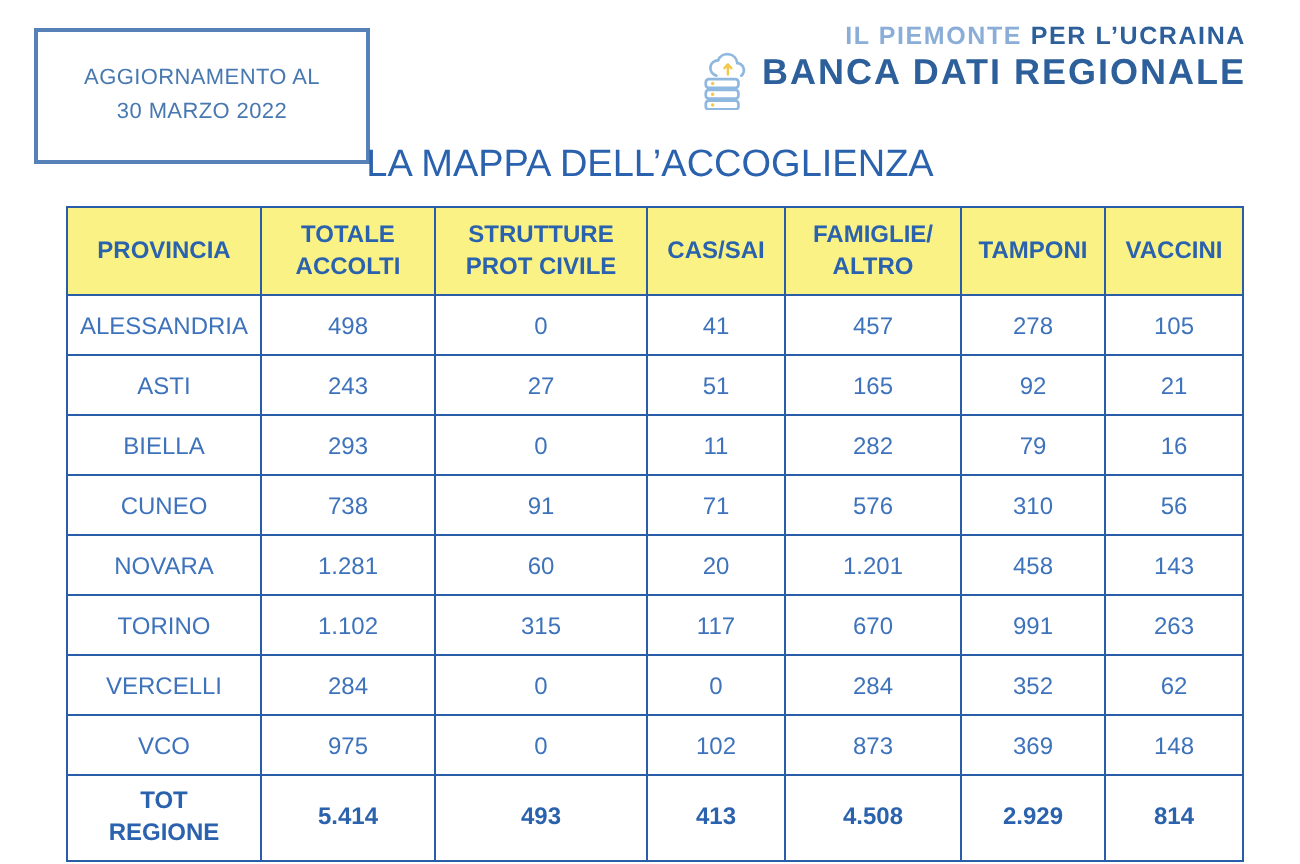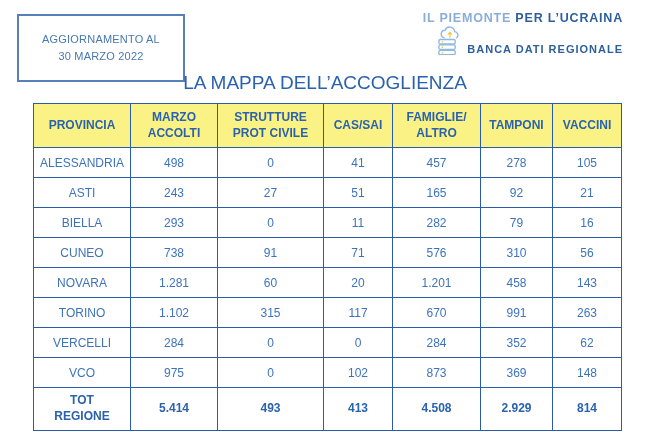--- a/index.html
+++ b/index.html
@@ -27,22 +27,22 @@
 
   
   .logo {
     position: absolute; top: 11px; right: 27px;
     display: flex; flex-direction: column; align-items: flex-end;
   }
   .logo-line1 { font-size: 12.5px; font-weight: bold; letter-spacing: 0.8px; }
   .logo-line1 .light { color: #8AAED8; }
   .logo-line1 .dark  { color: #2D5F9B; }
   .logo-line2 {
-    display: flex; align-items: flex-end; gap: 6px; margin-top: 1px;
-    font-size: 11px; font-weight: bold; letter-spacing: 1px; color: #2D5F9B;
+    display: flex; align-items: flex-start; gap: 6px; margin-top: 1px;
+    font-size: 18px; font-weight: bold; letter-spacing: 1px; color: #2D5F9B;
   }
   .cloud-icon { display: inline-block; width: 25px; height: 29px; }
 
   
   .page-title {
     position: absolute; top: 72px; left: 0; right: 0;
     text-align: center;
     font-size: 19px; font-weight: normal;
     color: #2B62AE;
   }
@@ -121,21 +121,21 @@
       <col style="width:87px">
       <col style="width:106px">
     <col style="width:69px">
       <col style="width:88px">
       <col style="width:72px">
       <col style="width:69px">
   </colgroup>
   <thead>
     <tr>
       <th>PROVINCIA</th>
-      <th>MARZO
+      <th>TOTALE
 ACCOLTI</th>
       <th>STRUTTURE
 PROT CIVILE</th>
       <th>CAS/SAI</th>
       <th>FAMIGLIE/
 ALTRO</th>
       <th>TAMPONI</th>
       <th>VACCINI</th>
     </tr>
   </thead>

